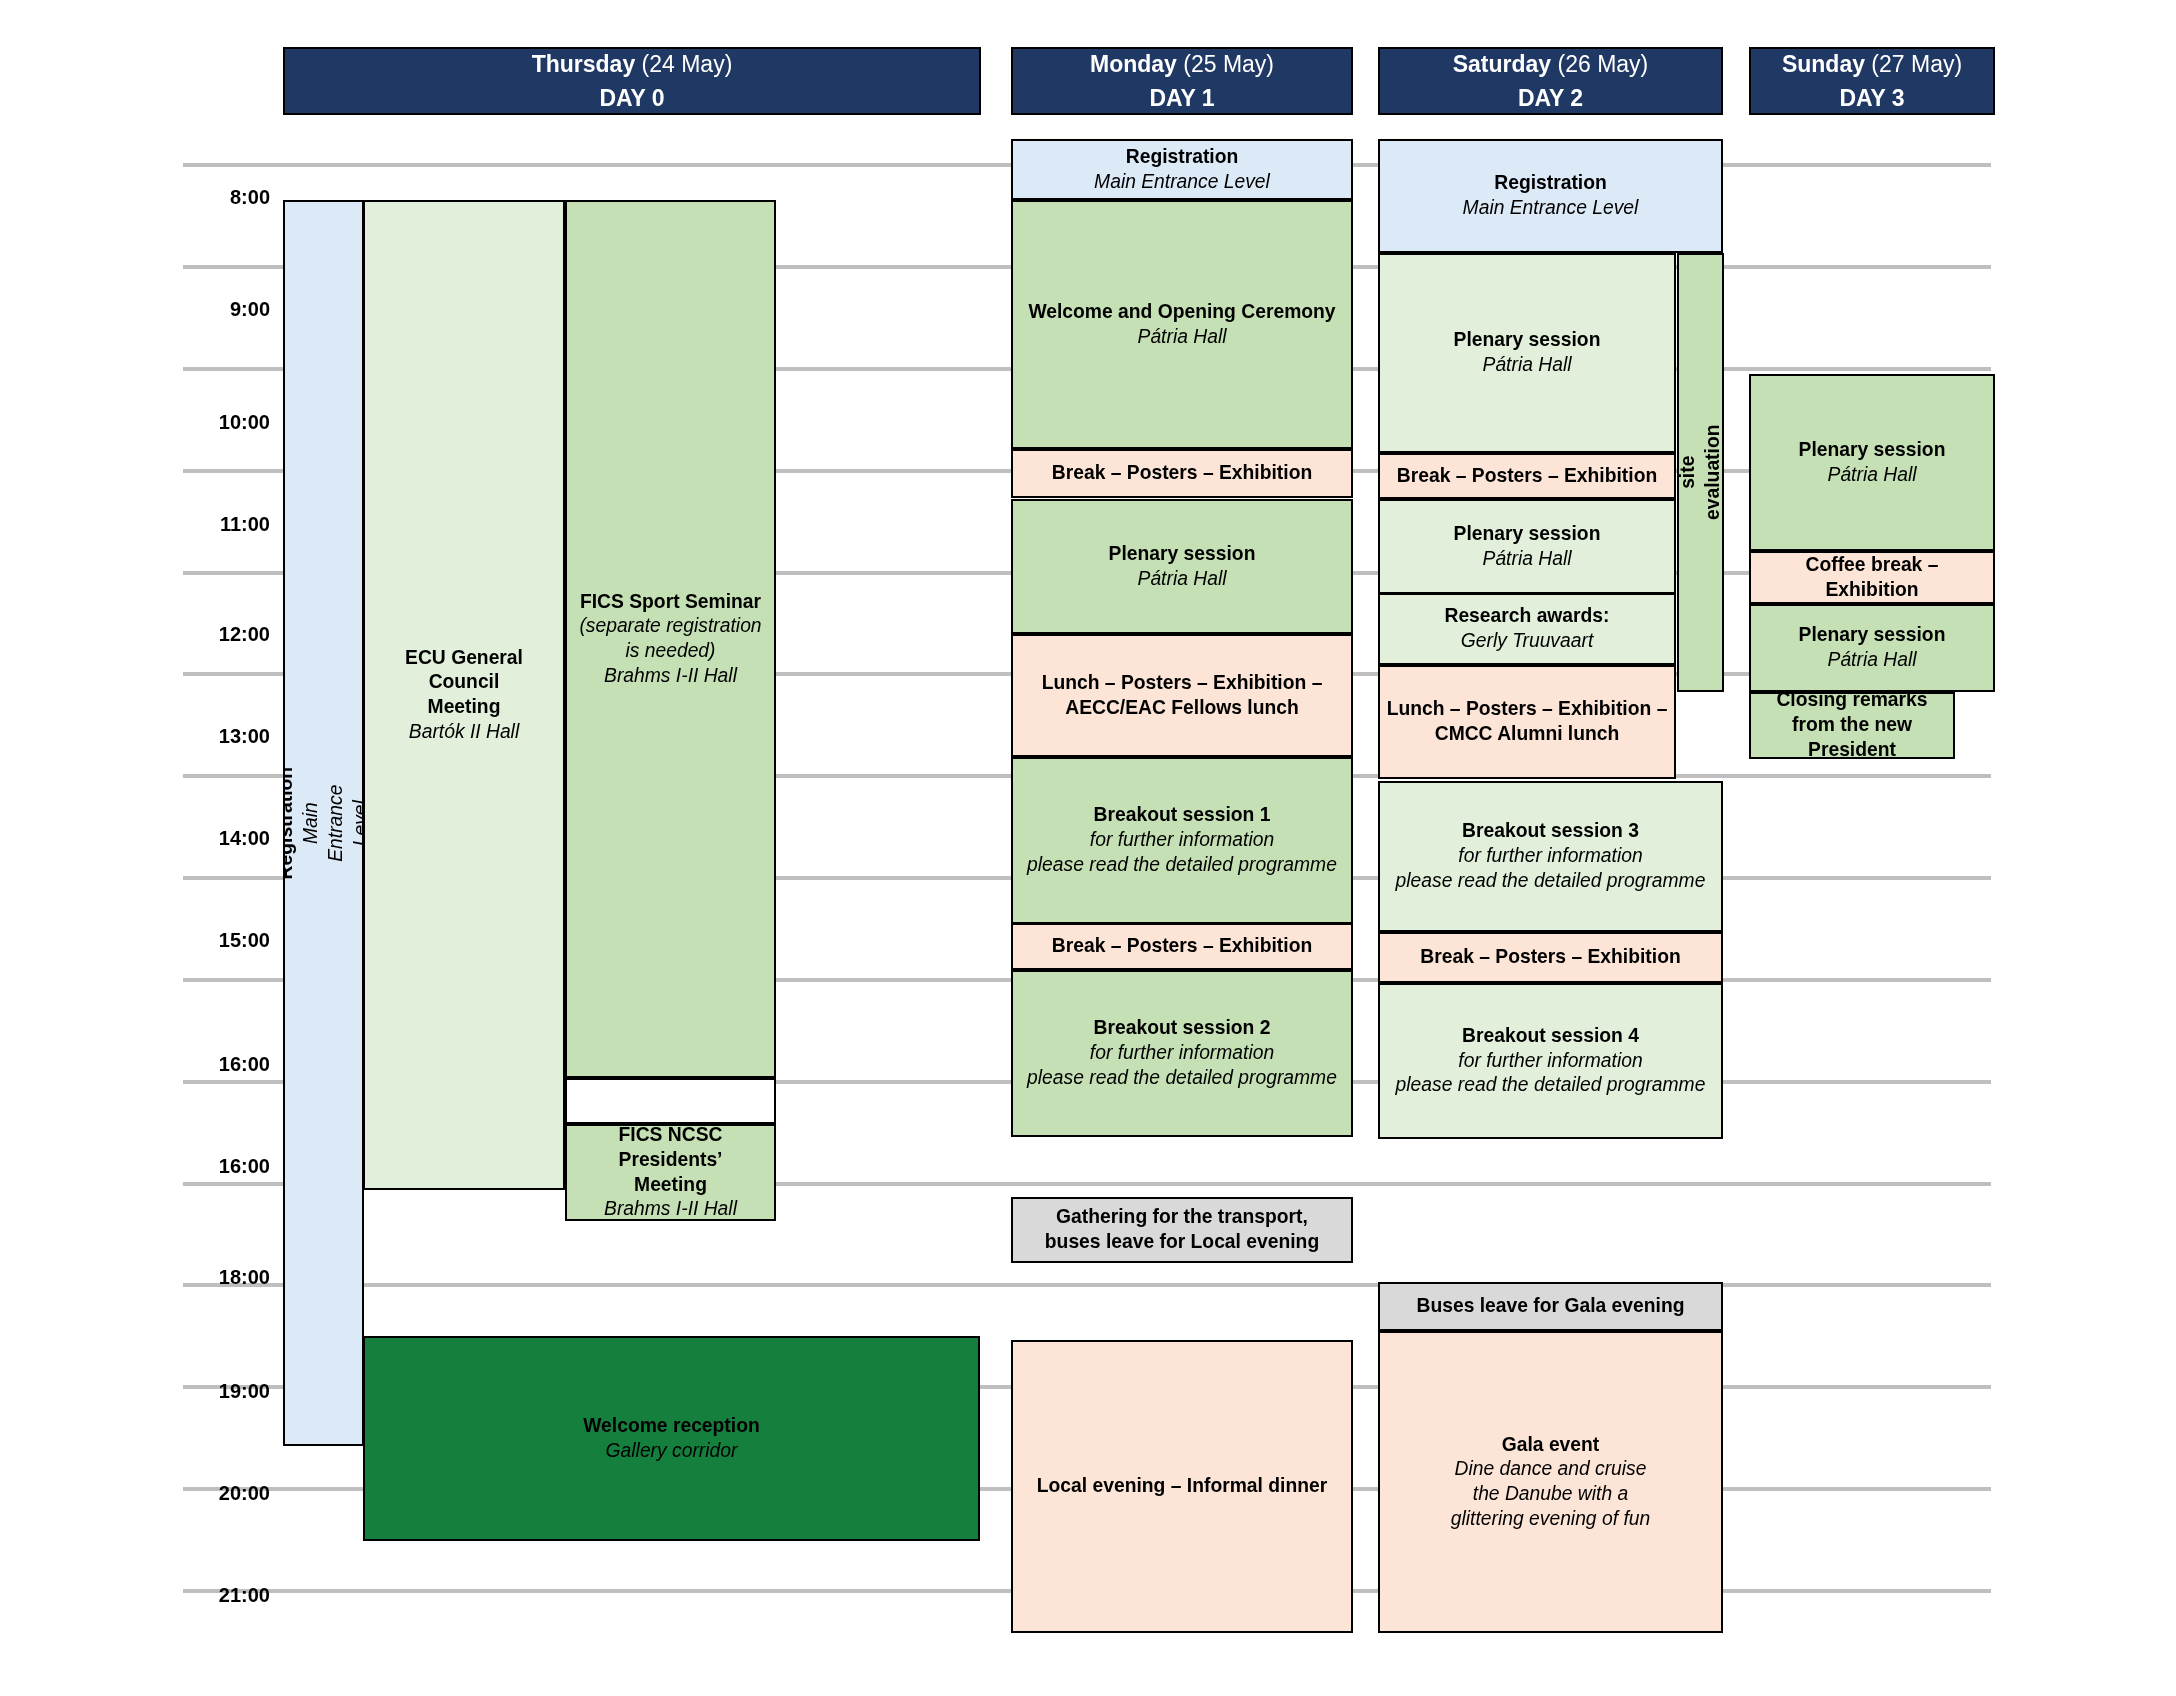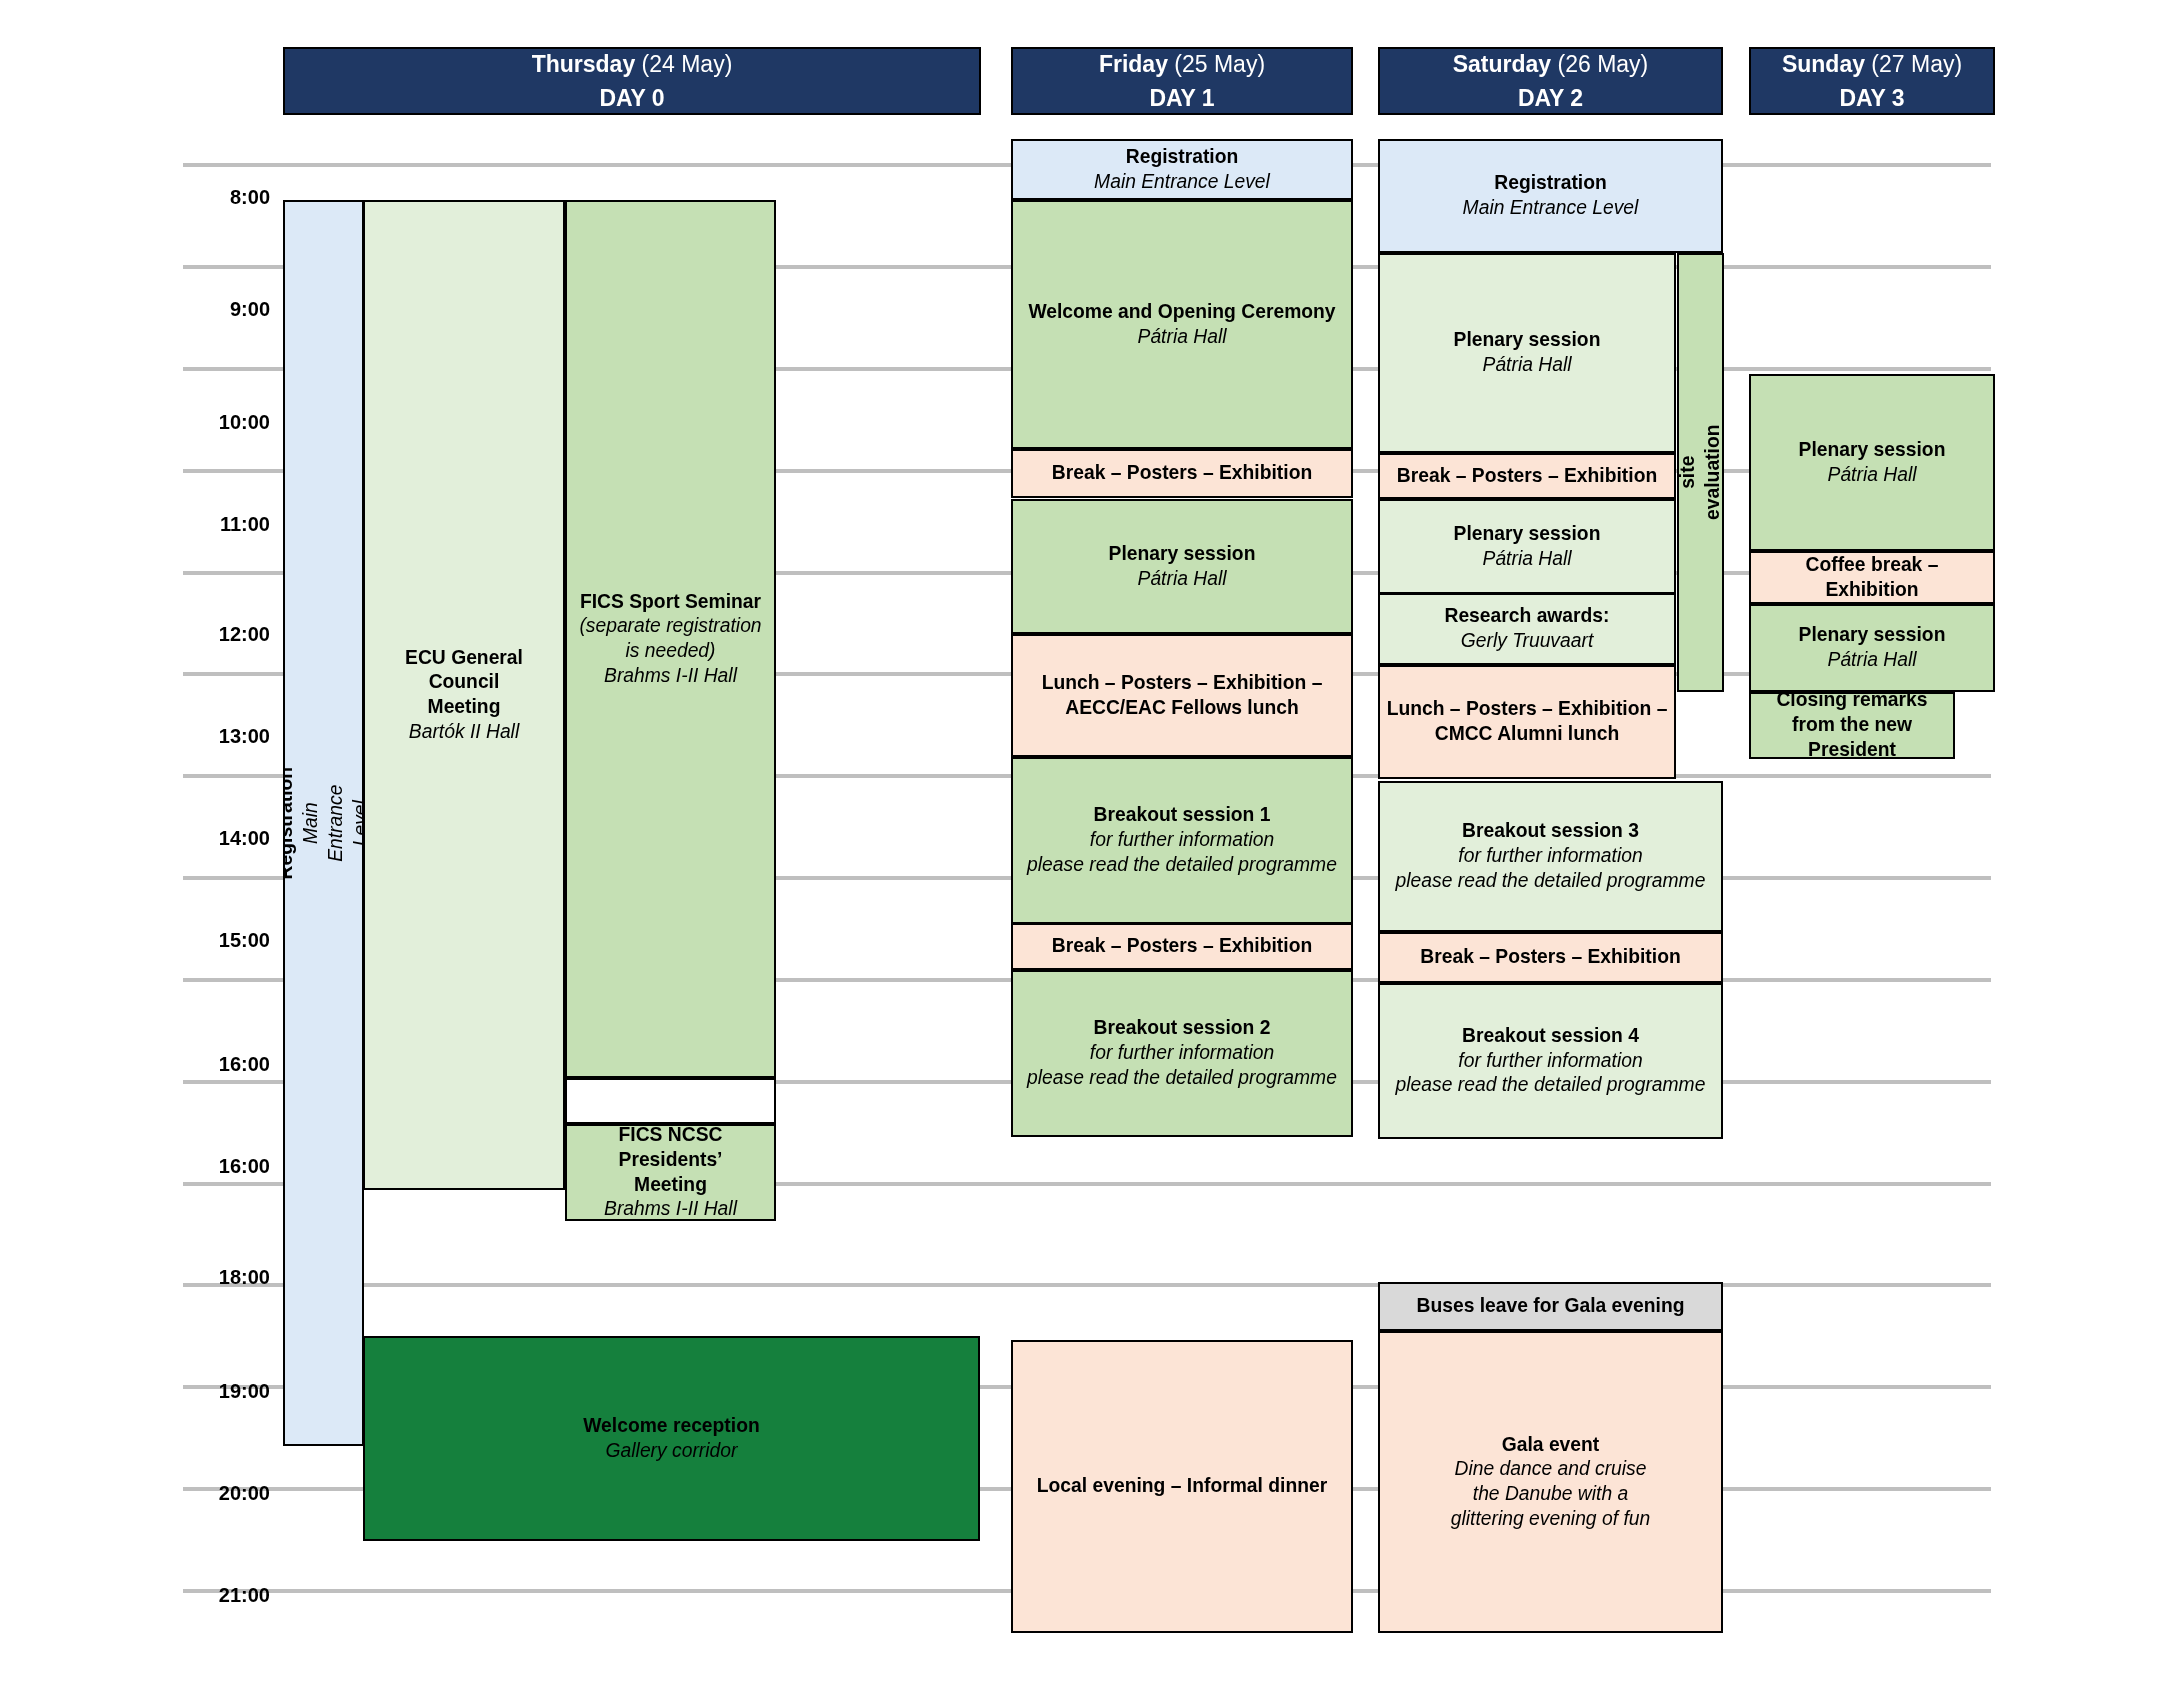--- a/index.html
+++ b/index.html
@@ -113,21 +113,21 @@
 <body>
 
 <div id="page">
 
   <div class="day-header" style="left:283px; top:47px; width:698px; height:68px;">
     <div class="dayname"><span>Thursday</span> <span class="datepart">(24 May)</span></div>
     <div class="daynum">DAY 0</div>
   </div>
 
   <div class="day-header" style="left:1011px; top:47px; width:342px; height:68px;">
-    <div class="dayname"><span>Friday</span> <span class="datepart">(25 May)</span></div>
+    <div class="dayname"><span>Monday</span> <span class="datepart">(25 May)</span></div>
     <div class="daynum">DAY 1</div>
   </div>
 
   <div class="day-header" style="left:1378px; top:47px; width:345px; height:68px;">
     <div class="dayname"><span>Saturday</span> <span class="datepart">(26 May)</span></div>
     <div class="daynum">DAY 2</div>
   </div>
 
   <div class="day-header" style="left:1749px; top:47px; width:246px; height:68px;">
     <div class="dayname"><span>Sunday</span> <span class="datepart">(27 May)</span></div>
@@ -232,20 +232,24 @@
   <div class="evt peach" style="left:1011px; top:923px; width:342px; height:47px;">
     <div class="t">Break – Posters – Exhibition</div>
   </div>
 
   <div class="evt green" style="left:1011px; top:970px; width:342px; height:167px;">
     <div class="t">Breakout session 2</div>
     <div class="s">for further information
 please read the detailed programme</div>
   </div>
 
+  <div class="evt grey" style="left:1011px; top:1197px; width:342px; height:66px;">
+    <div class="t">Gathering for the transport,
+buses leave for Local evening</div>
+  </div>
 
   <div class="evt peach" style="left:1011px; top:1340px; width:342px; height:293px;">
     <div class="t">Local evening – Informal dinner</div>
   </div>
 
   <div class="evt blue" style="left:1378px; top:139px; width:345px; height:114px;">
     <div class="t">Registration</div>
     <div class="s">Main Entrance Level</div>
   </div>
 

